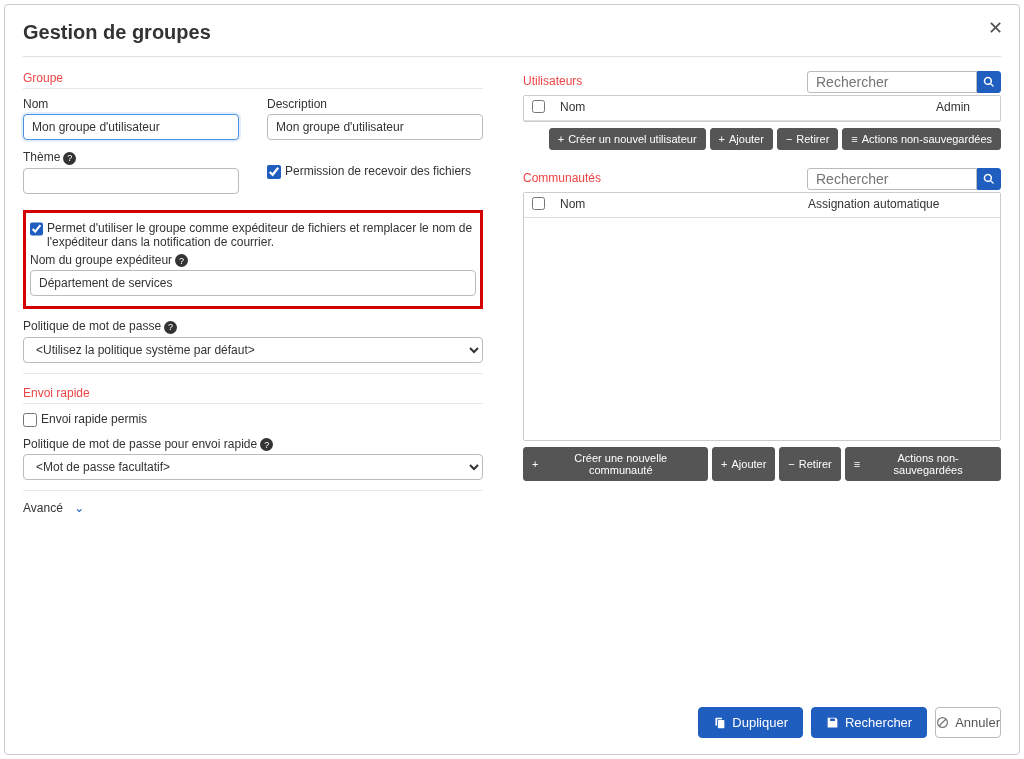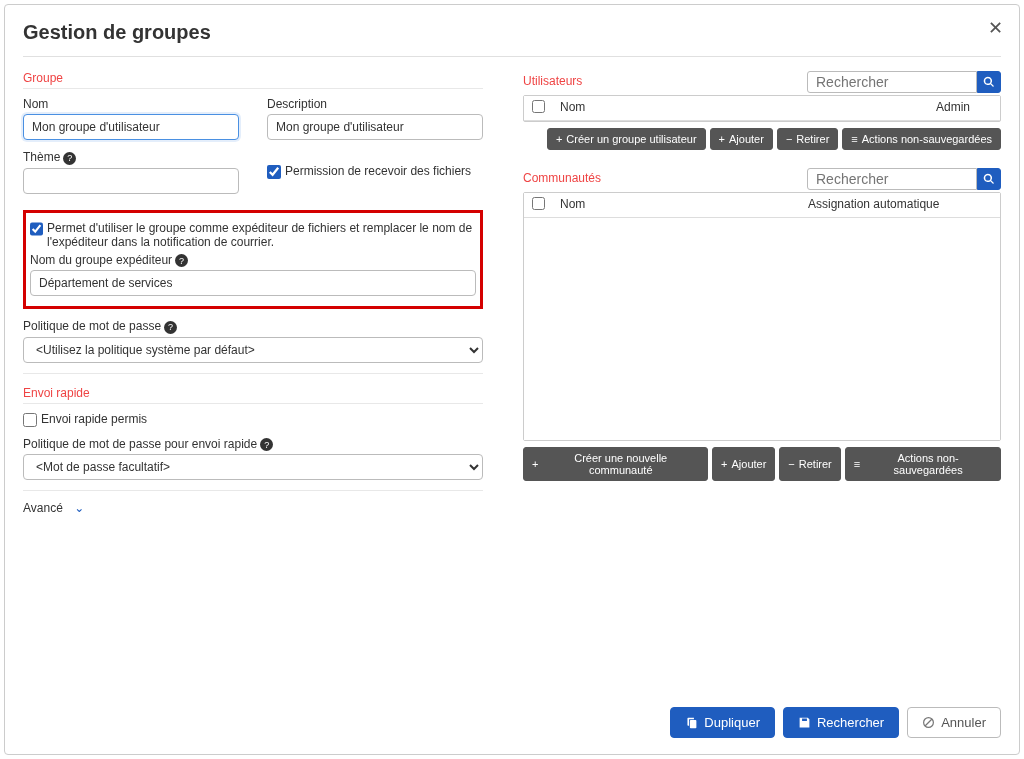--- a/index.html
+++ b/index.html
@@ -37,21 +37,21 @@
   .col-cb { width:28px; }
   .col-nom { flex:1; }
   .col-admin { width:50px; text-align:center; }
   .col-assign { width:170px; }
   .user-link { color:#1a4fb3; font-weight:600; font-size:12px; }
   .user-sub { color:#555; font-size:11px; margin-top:1px; }
   .btnbar { display:flex; gap:4px; justify-content:flex-end; margin-top:6px; }
   .btn-dark { background:#555; color:#fff; border:1px solid #555; border-radius:3px; padding:4px 8px; font-size:11px; cursor:pointer; display:inline-flex; align-items:center; gap:4px; }
   .footer { position:absolute; bottom:16px; right:18px; display:flex; gap:8px; }
   .btn-primary { background:#1f5dbf; color:#fff; border:1px solid #1f5dbf; border-radius:4px; padding:7px 14px; font-size:13px; cursor:pointer; display:inline-flex; align-items:center; gap:6px; }
-  .btn-secondary { background:#fff; color:#555; border:1px solid #bbb; border-radius:4px; padding:7px 14px; font-size:13px; cursor:pointer; display:inline-flex; align-items:center; gap:6px; }
+  .btn-secondary { background:#fff; color:#555; border:1px solid #bbb; border-radius:4px; padding:7px 0; font-size:13px; cursor:pointer; display:inline-flex; align-items:center; gap:6px; }
   .chev { margin-left:8px; color:#1f5dbf; }
   input[type="checkbox"].hd { accent-color:#888; }
   .scrollbar-track { width:14px; }
 </style>
 </head>
 <body>
 
 <div class="modal">
   <div class="modal-title">Gestion de groupes</div>
   <div class="close-x">✕</div>
@@ -137,21 +137,21 @@
         <div class="grid-head">
           <div class="col-cb"><input type="checkbox" class="hd" style=""></div>
           <div class="col-nom">Nom</div>
           <div class="col-admin">Admin</div>
           <div class="scrollbar-track"></div>
         </div>
       </div>
       <div class="btnbar">
         <button class="btn-dark">
             <span>+</span>
-            <span>Créer un groupe utilisateur</span>
+            <span>Créer un nouvel utilisateur</span>
           </button>
         <button class="btn-dark">
             <span>+</span>
             <span>Ajouter</span>
           </button>
         <button class="btn-dark">
             <span>−</span>
             <span>Retirer</span>
           </button>
         <button class="btn-dark">

